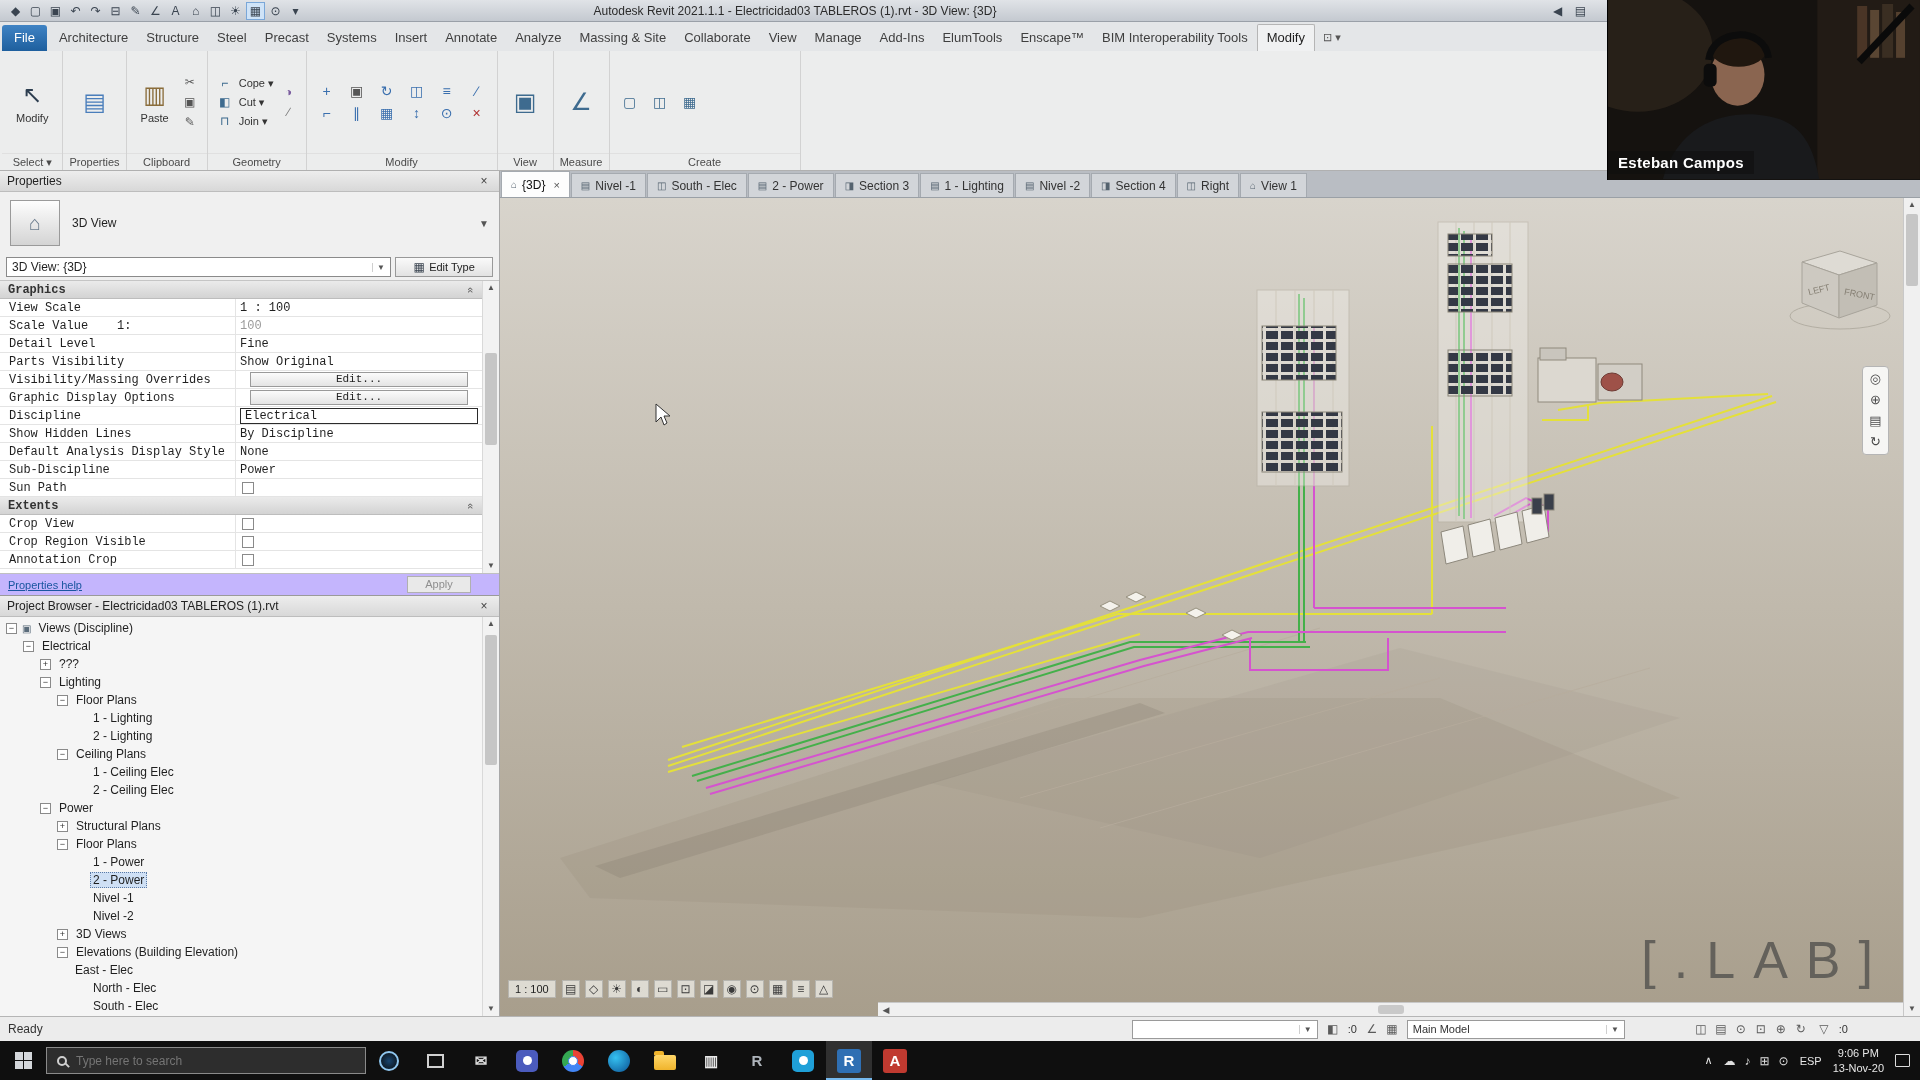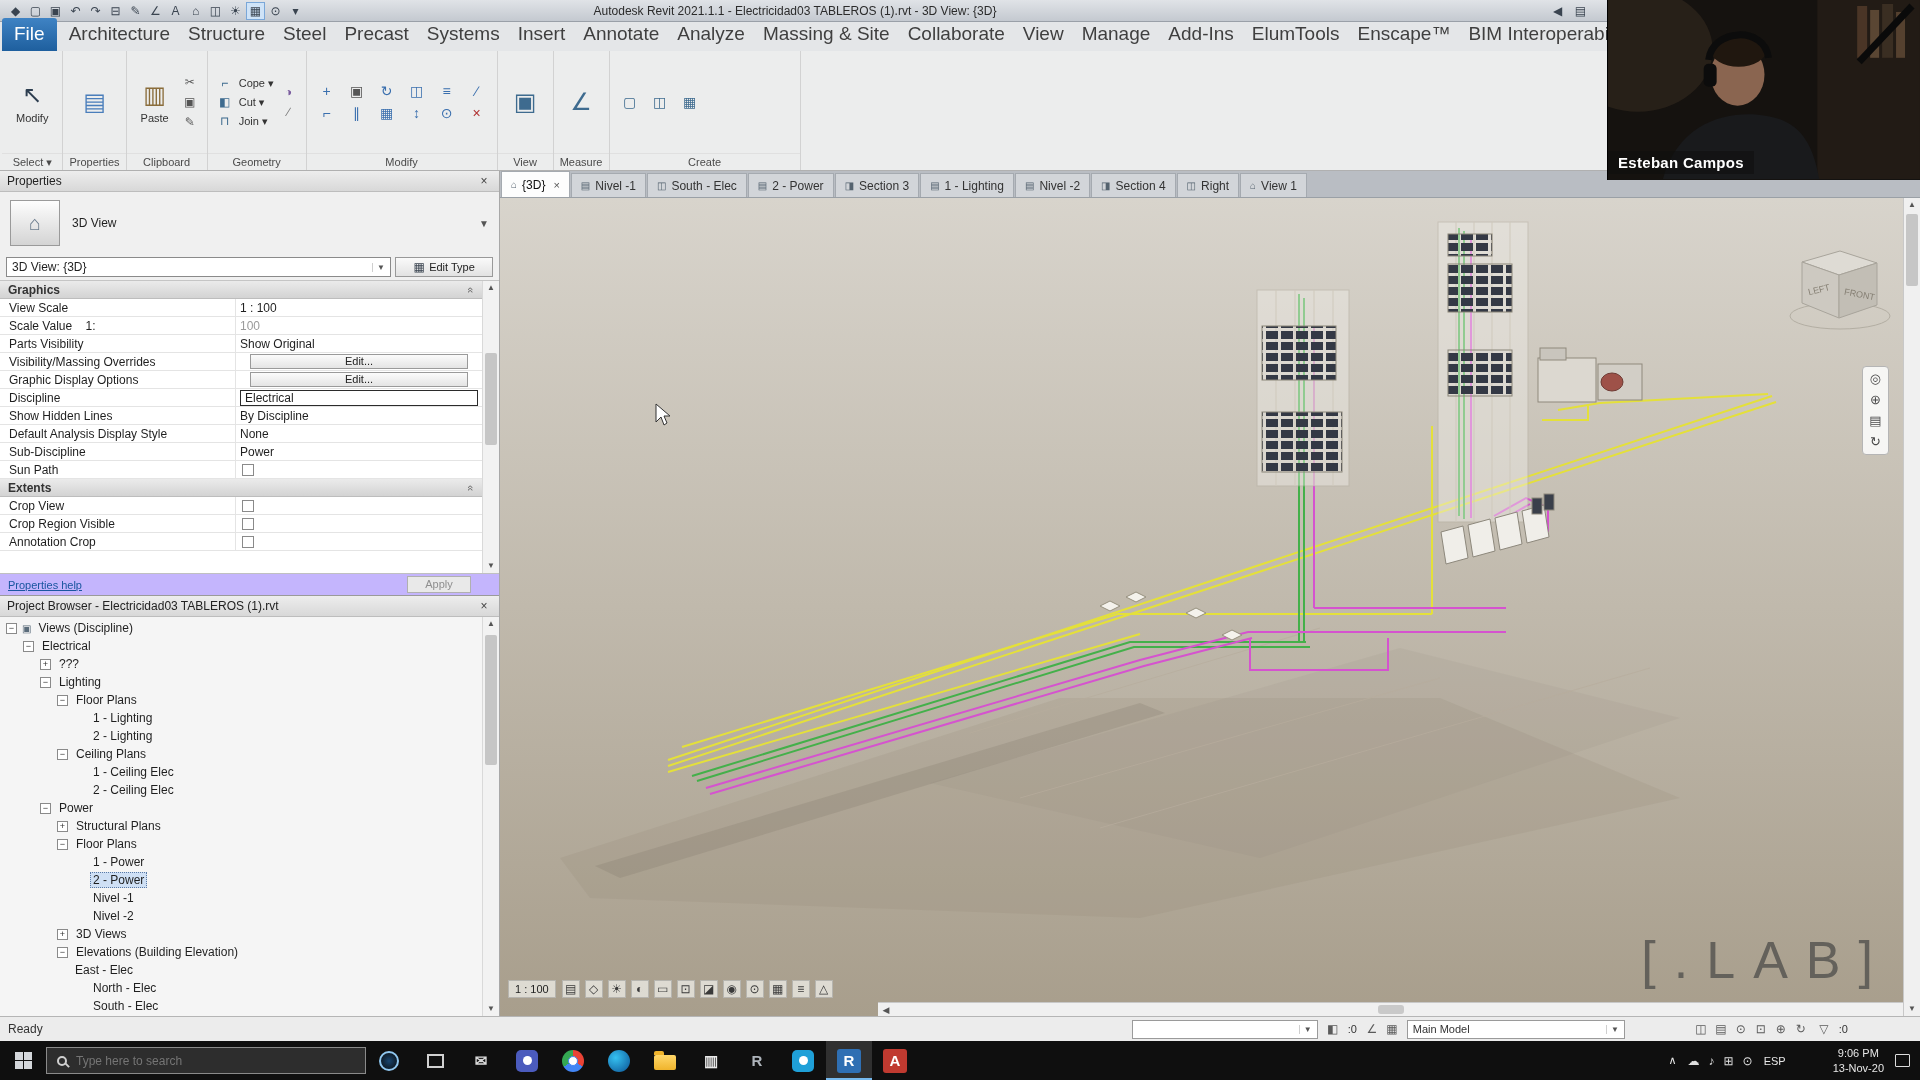--- a/index.html
+++ b/index.html
@@ -10,21 +10,21 @@
   
   .titlebar{position:relative;height:22px;background:linear-gradient(#e0e3e7,#c4c9d0);border-bottom:1px solid #9aa0a8;display:flex;align-items:center;padding:0 6px;gap:1px;}
   .qat{display:flex;align-items:center;gap:1px;z-index:2;}
   .gi{display:inline-block;width:19px;text-align:center;font-size:12px;line-height:18px;color:#3a4450;}
   .gi.active{background:#cfe3f7;border:1px solid #7aa7d8;line-height:16px;}
   .win-title{position:absolute;left:0;right:330px;text-align:center;font-size:12px;color:#2b2b2b;pointer-events:none;white-space:nowrap;}
   .tb-right{position:absolute;right:330px;display:flex;gap:4px;color:#4a4a4a;font-size:10px;align-items:center;}
 
   
   .ribbontabs{height:29px;background:#e4e6e8;display:flex;align-items:flex-end;padding-left:2px;position:relative;}
-  .rtab{padding:5px 9px 6px;font-size:19px;color:#3f3f3f;white-space:nowrap;cursor:default;margin-top:8px;}
+  .rtab{padding:5px 9px 6px;font-size:13px;color:#3f3f3f;white-space:nowrap;cursor:default;margin-top:8px;}
   .rtab.file{background:linear-gradient(#3f83c4,#1e5f9e);color:#fff;border-radius:3px 3px 0 0;margin-right:3px;padding:5px 12px 6px;}
   .rtab.active{background:#f0f1f2;border:1px solid #b5b5b5;border-bottom:none;border-radius:2px 2px 0 0;color:#1f1f1f;}
   .rtab-extra{font-size:11px;color:#555;padding:0 8px 7px;}
 
   
   .ribbon{height:120px;background:#eceded;border-bottom:1px solid #b0b0b0;display:flex;align-items:stretch;padding-left:2px;}
   .rpanel{display:flex;flex-direction:column;border-right:1px solid #d2d2d2;min-width:56px;}
   .rpanel-content{flex:1;display:flex;align-items:center;justify-content:center;gap:6px;padding:4px 8px;}
   .rpanel-label{height:17px;font-size:11px;color:#4a4a4a;display:flex;align-items:center;justify-content:center;border-top:1px solid #e0e0e0;white-space:nowrap;padding:0 6px;}
   .bigbtn{display:flex;flex-direction:column;align-items:center;gap:2px;padding:2px 6px;}
@@ -53,21 +53,21 @@
   .type-row{height:62px;display:flex;align-items:center;gap:12px;padding:6px 10px;flex:none;}
   .type-thumb{width:50px;height:46px;background:linear-gradient(#fdfdfd,#d4d4d4);border:1px solid #9a9a9a;display:flex;align-items:center;justify-content:center;font-size:20px;color:#6b7c8d;flex:none;}
   .type-label{font-size:12px;color:#1f1f1f;}
   .type-caret{margin-left:auto;color:#555;font-size:10px;}
   .selector-row{height:26px;display:flex;gap:4px;padding:2px 6px;align-items:center;flex:none;}
   .combo{flex:1;height:20px;background:#fff;border:1px solid #8a8a8a;font-size:12px;display:flex;align-items:center;padding:0 5px;color:#1f1f1f;gap:15px;}
   .combo-caret{margin-left:auto;font-size:8px;color:#555;border-left:1px solid #cfcfcf;padding-left:4px;}
   .edit-type-btn{width:98px;height:20px;border:1px solid #999;background:linear-gradient(#fafafa,#e2e2e2);font-size:11px;display:flex;align-items:center;justify-content:center;gap:4px;color:#222;flex:none;}
 
   .prop-table{flex:1;position:relative;overflow:hidden;background:#fff;border-top:1px solid #c5c5c5;}
-  .ptable-inner{position:absolute;left:0;top:0;right:17px;bottom:0;overflow:hidden;}
+  .ptable-inner{position:absolute;left:0;top:0;right:17px;bottom:0;overflow:hidden;font-family:Liberation Mono, monospace;}
   .prow{display:flex;height:18px;border-bottom:1px solid #e4e4e4;font-size:12px;align-items:center;background:#fff;}
   .plabel{width:236px;padding:0 4px 0 9px;color:#1f1f1f;border-right:1px solid #e4e4e4;overflow:hidden;white-space:pre;height:100%;display:flex;align-items:center;flex:none;}
   .pvalue{flex:1;padding:0 4px;color:#1f1f1f;overflow:hidden;white-space:nowrap;height:100%;display:flex;align-items:center;}
   .pvalue.dim{color:#9a9a9a;}
   .prow.section{background:linear-gradient(#ebebeb,#d3d3d3);border-bottom:1px solid #bdbdbd;font-weight:bold;color:#333;padding:0 8px;}
   .sec-chev{margin-left:auto;display:inline-block;transform:rotate(90deg);font-size:11px;color:#666;font-weight:normal;}
   .pbtn{margin:1px auto;border:1px solid #9a9a9a;background:linear-gradient(#fbfbfb,#e4e4e4);font-size:11px;width:92%;text-align:center;height:15px;line-height:13px;color:#222;}
   .pedit{border:1px solid #2b2b2b;height:16px;display:flex;align-items:center;padding:0 4px;flex:1;background:#fff;}
   .cbx{width:12px;height:12px;border:1px solid #8a8a8a;background:#fff;margin-left:2px;flex:none;}
   .vscroll{position:absolute;right:0;top:0;bottom:0;width:17px;background:#f2f2f2;border-left:1px solid #d9d9d9;}
@@ -140,21 +140,21 @@
   .edge-icon{width:22px;height:22px;border-radius:50%;background:radial-gradient(circle at 35% 35%,#35c1f1,#0b5394);}
   .folder-icon{width:22px;height:15px;background:linear-gradient(#ffd769,#f0b42c);border-radius:2px;position:relative;margin-top:4px;}
   .folder-icon::before{content:"";position:absolute;top:-4px;left:0;width:10px;height:4px;background:#f0b42c;border-radius:2px 2px 0 0;}
   .cam-icon{width:22px;height:22px;border-radius:5px;display:flex;align-items:center;justify-content:center;}
   .cam-icon::after{content:"";width:9px;height:9px;background:#fff;border-radius:50%;}
   .appglyph{width:24px;height:24px;display:flex;align-items:center;justify-content:center;border-radius:3px;font-weight:bold;font-size:15px;}
   .tray{margin-left:auto;display:flex;align-items:center;gap:11px;padding:0 10px;}
   .chev{font-size:11px;color:#e8e8e8;}
   .trayicon{font-size:12px;color:#dedede;}
   .tray-lang{font-size:11px;}
-  .tray-time{font-size:11px;text-align:center;line-height:1.3;margin-left:36px;}
+  .tray-time{font-size:11px;text-align:center;line-height:1.3;}
   .tray-notif{width:15px;height:13px;border:1px solid #dcdcdc;border-radius:1px;}
 </style>
 </head>
 <body>
 
 <div class="app">
 
   <div class="titlebar">
     <div class="qat">
         <span class="gi">◆</span>
@@ -335,20 +335,24 @@
                 <span>Graphics</span>
                 <span class="sec-chev">«</span>
               </div>
               <div class="prow">
                 <div class="plabel">View Scale</div>
                 <div class="pvalue">1 : 100</div>
               </div>
               <div class="prow">
                 <div class="plabel">Scale Value    1:</div>
                 <div class="pvalue dim">100</div>
+              </div>
+              <div class="prow">
+                <div class="plabel">Detail Level</div>
+                <div class="pvalue">Fine</div>
               </div>
               <div class="prow">
                 <div class="plabel">Parts Visibility</div>
                 <div class="pvalue">Show Original</div>
               </div>
               <div class="prow">
                 <div class="plabel">Visibility/Massing Overrides</div>
                 <div class="pvalue">
                   <div class="pbtn">Edit...</div>
                 </div>

